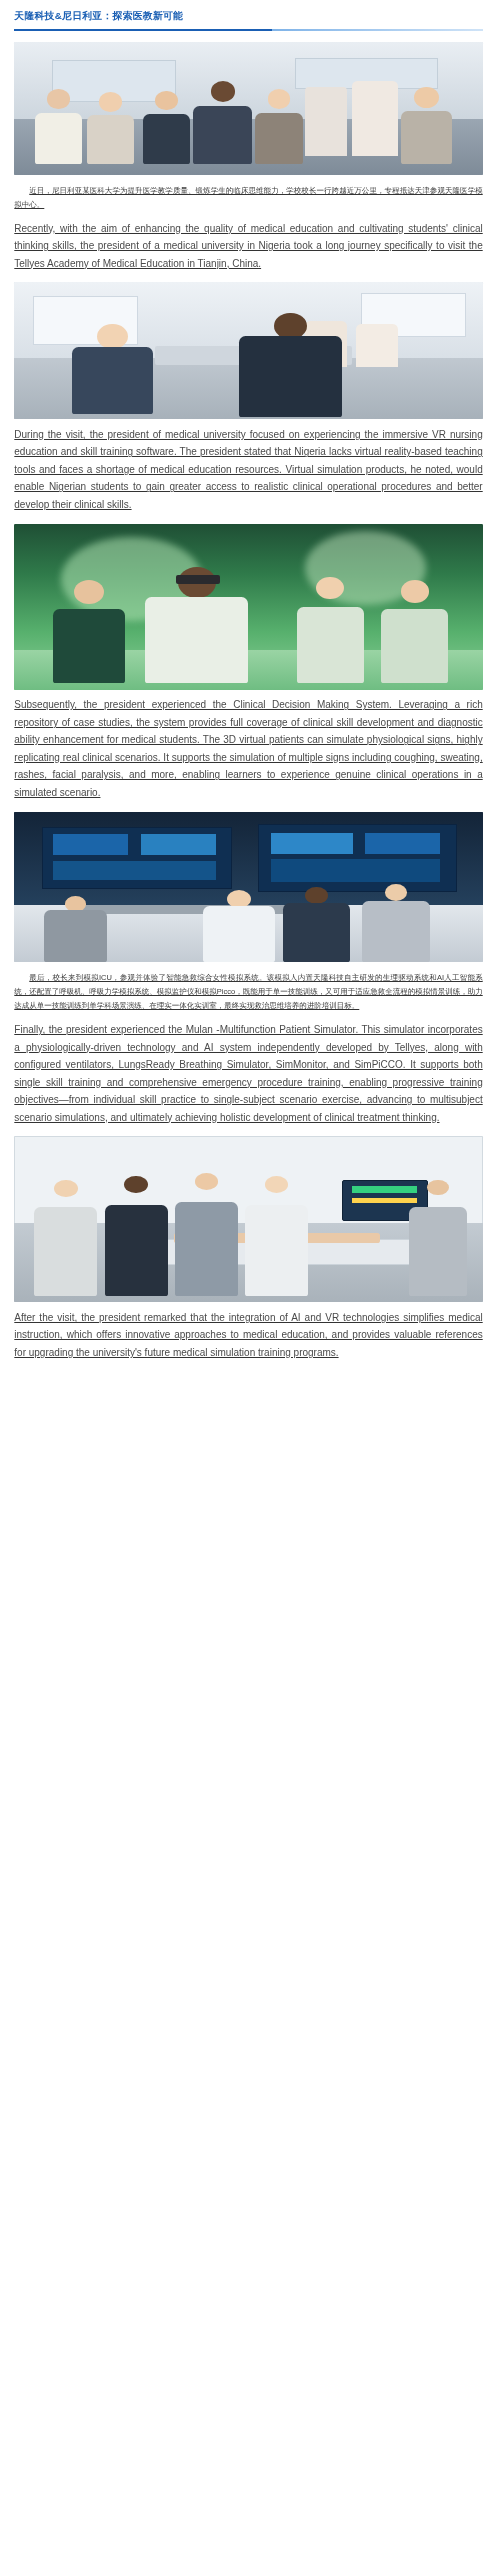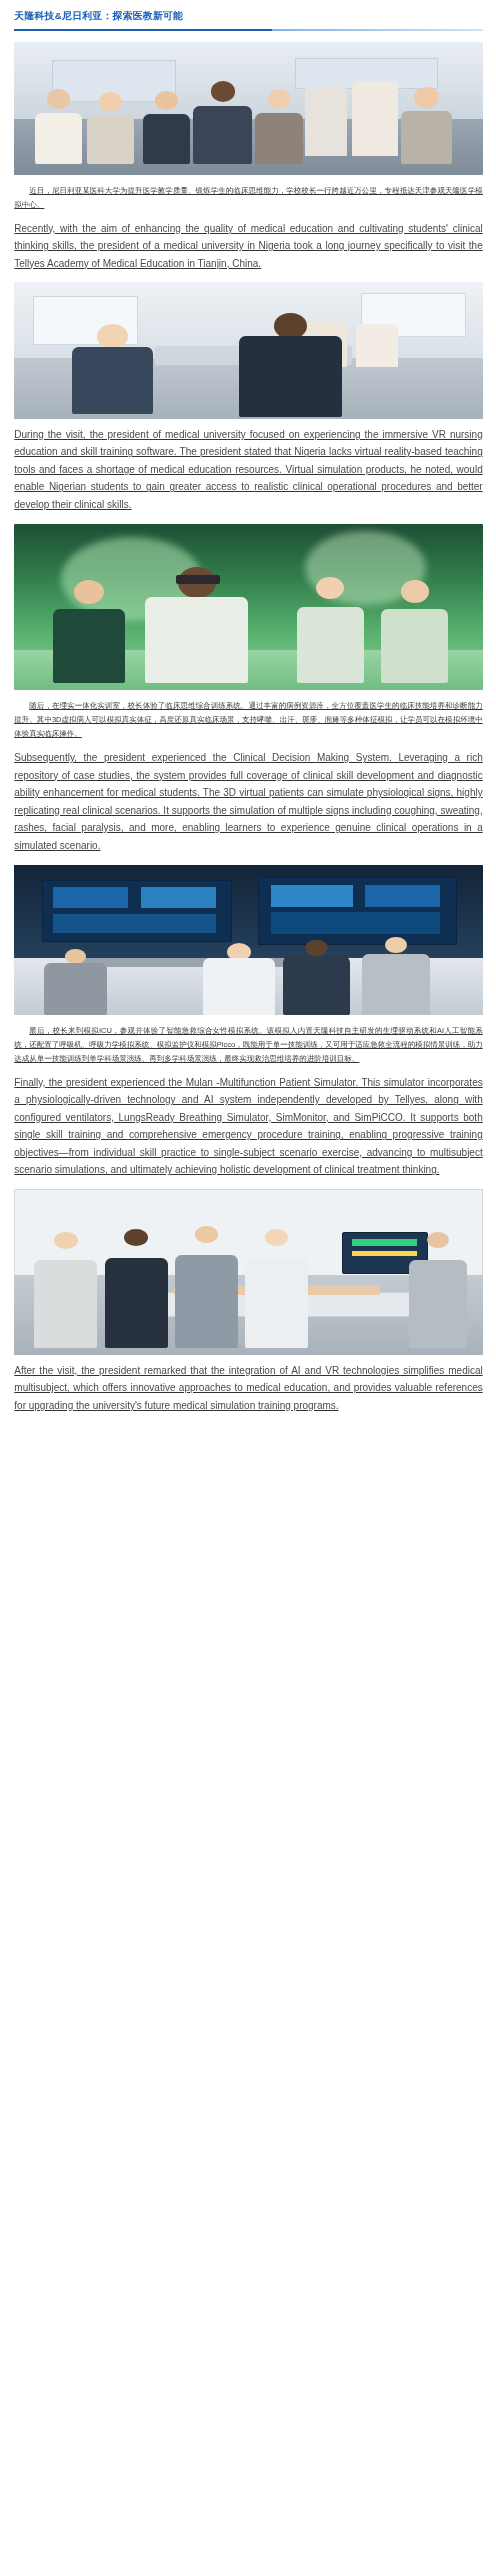--- a/index.html
+++ b/index.html
@@ -199,21 +199,20 @@
             <div class="head" style="left:30%; top:0; width:40%; padding-bottom:32%; background:#f0d0ae;"></div>
             <div class="body" style="left:2%; top:28%; width:96%; height:72%; background:#d9e5d6;"></div>
           </div>
           <div class="person" style="left:78%; top:34%; width:15%; height:62%;">
             <div class="head" style="left:30%; top:0; width:40%; padding-bottom:32%; background:#edcaa7;"></div>
             <div class="body" style="left:2%; top:28%; width:96%; height:72%; background:#cfe0cd;"></div>
           </div>
         </div>
       </div>
     </div>
-    <p class="para cn">随后，在理实一体化实训室，校长体验了临床思维综合训练系统。通过丰富的病例资源库，全方位覆盖医学生的临床技能培养和诊断能力提升。其中3D虚拟病人可以模拟真实体征，高度还原真实临床场景，支持哮喘、出汗、斑疹、面瘫等多种体征模拟，让学员可以在模拟环境中体验真实临床操作。</p>
     <p class="para en">Subsequently, the president experienced the Clinical Decision Making System. Leveraging a rich repository of case studies, the system provides full coverage of clinical skill development and diagnostic ability enhancement for medical students. The 3D virtual patients can simulate physiological signs, highly replicating real clinical scenarios. It supports the simulation of multiple signs including coughing, sweating, rashes, facial paralysis, and more, enabling learners to experience genuine clinical operations in a simulated scenario.</p>
 
     <div class="photo" style="height:150px;">
       <div class="photo-inner">
         <div class="scene s4">
           <div class="rect" style="left:0; top:0; right:0; height:62%; background:linear-gradient(180deg,#132438,#24405c);"></div>
           <div class="rect" style="left:0; bottom:0; right:0; height:38%; background:linear-gradient(180deg,#e2e7ec,#c3cbd3);"></div>
           <div class="screen" style="left:6%; top:10%; width:40%; height:40%;">
             <div class="tile" style="left:5%; top:10%; width:40%; height:35%;"></div>
             <div class="tile" style="left:52%; top:10%; width:40%; height:35%; background:#2e8fd4;"></div>
@@ -237,21 +236,21 @@
             <div class="head" style="left:34%; top:0; width:32%; padding-bottom:24%; background:#eccca9;"></div>
             <div class="body" style="left:2%; top:22%; width:96%; height:78%; background:#b7bec6;"></div>
           </div>
           <div class="person" style="left:6%; top:56%; width:14%; height:44%;">
             <div class="head" style="left:34%; top:0; width:32%; padding-bottom:24%; background:#e8c49f;"></div>
             <div class="body" style="left:2%; top:22%; width:96%; height:78%; background:#8f98a1;"></div>
           </div>
         </div>
       </div>
     </div>
-    <p class="para cn">最后，校长来到模拟ICU，参观并体验了智能急救综合女性模拟系统。该模拟人内置天隆科技自主研发的生理驱动系统和AI人工智能系统，还配置了呼吸机、呼吸力学模拟系统、模拟监护仪和模拟Picco，既能用于单一技能训练，又可用于适应急救全流程的模拟情景训练，助力达成从单一技能训练到单学科场景演练、再到多学科场景演练，最终实现救治思维培养的进阶培训目标。</p>
+    <p class="para cn">最后，校长来到模拟ICU，参观并体验了智能急救综合女性模拟系统。该模拟人内置天隆科技自主研发的生理驱动系统和AI人工智能系统，还配置了呼吸机、呼吸力学模拟系统、模拟监护仪和模拟Picco，既能用于单一技能训练，又可用于适应急救全流程的模拟情景训练，助力达成从单一技能训练到单学科场景演练、在理实一体化实训室，最终实现救治思维培养的进阶培训目标。</p>
     <p class="para en">Finally, the president experienced the Mulan -Multifunction Patient Simulator. This simulator incorporates a physiologically-driven technology and AI system independently developed by Tellyes, along with configured ventilators, LungsReady Breathing Simulator, SimMonitor, and SimPiCCO. It supports both single skill training and comprehensive emergency procedure training, enabling progressive training objectives—from individual skill practice to single-subject scenario exercise, advancing to multisubject scenario simulations, and ultimately achieving holistic development of clinical treatment thinking.</p>
 
     <div class="photo" style="height:166px;">
       <div class="photo-inner">
         <div class="scene s5">
           <div class="panelwall" style="left:0; top:0; right:0; height:52%;"></div>
           <div class="rect" style="left:0; bottom:0; right:0; height:48%; background:linear-gradient(180deg,#c3cbd2,#a9b2ba);"></div>
           <div class="rect" style="left:28%; top:62%; width:58%; height:14%; background:#e6eaee; border:0.7px solid #cbd3da; border-radius:2px;"></div>
           <div class="rect" style="left:34%; top:58%; width:44%; height:6%; background:#e9c9a8; border-radius:2.6px;"></div>
           <div class="rect" style="left:70%; top:26%; width:18%; height:24%; background:#1c3550; border:1.3px solid #0f2236; border-radius:2px;"></div>
@@ -273,17 +272,17 @@
             <div class="head" style="left:32%; top:0; width:36%; padding-bottom:26%; background:#f2d6b7;"></div>
             <div class="body" style="left:2%; top:24%; width:96%; height:76%; background:#eceff1;"></div>
           </div>
           <div class="person" style="left:84%; top:26%; width:13%; height:70%;">
             <div class="head" style="left:32%; top:0; width:36%; padding-bottom:26%; background:#e7c49f;"></div>
             <div class="body" style="left:2%; top:24%; width:96%; height:76%; background:#b5bcc3;"></div>
           </div>
         </div>
       </div>
     </div>
-    <p class="para en">After the visit, the president remarked that the integration of AI and VR technologies simplifies medical multisubject, which offers innovative approaches to medical education, and provides valuable references for upgrading the university's future medical simulation training programs.</p>
+    <p class="para en">After the visit, the president remarked that the integration of AI and VR technologies simplifies medical instruction, which offers innovative approaches to medical education, and provides valuable references for upgrading the university's future medical simulation training programs.</p>
 
   </div>
 </div>
 
 
 </body></html>

